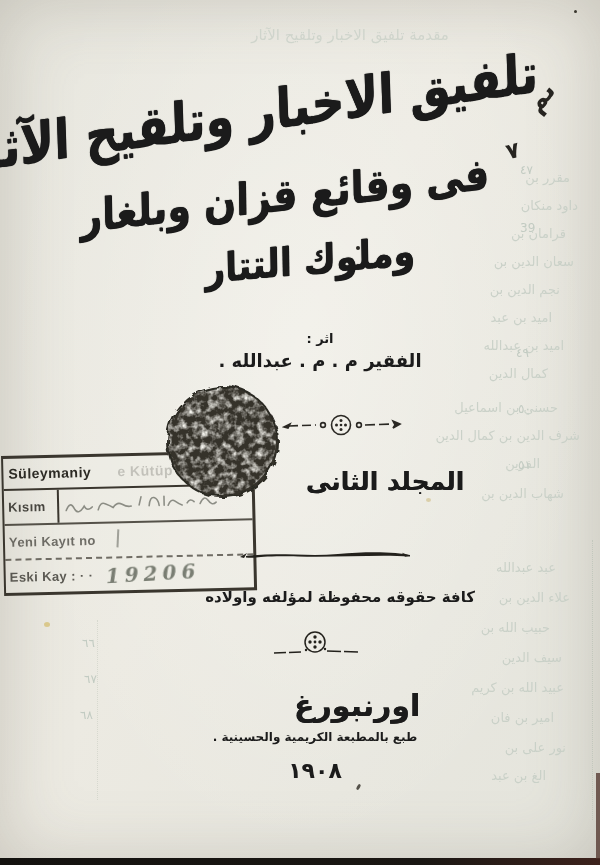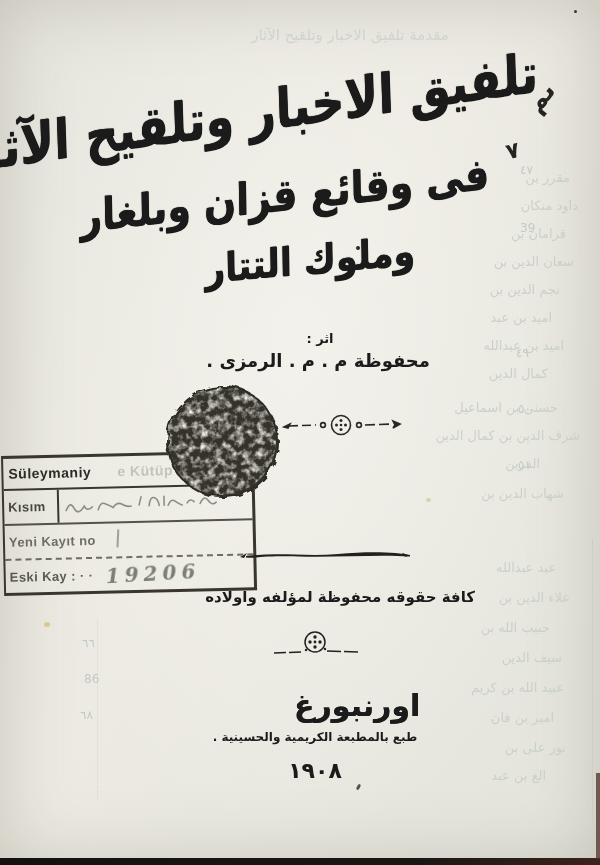--- a/index.html
+++ b/index.html
@@ -97,32 +97,32 @@
   <div class="abs bleed" style="right:46px;top:710px;">امير بن فان</div>
   <div class="abs bleed" style="right:34px;top:740px;">نور على بن</div>
   <div class="abs bleed" style="right:54px;top:768px;">الغ بن عبد</div>
 
   <div class="abs bleed-num" style="left:520px;top:163px;">٤٧</div>
   <div class="abs bleed-num" style="left:520px;top:221px;">39</div>
   <div class="abs bleed-num" style="left:516px;top:346px;">٤٩</div>
   <div class="abs bleed-num" style="left:518px;top:402px;">٥٠</div>
   <div class="abs bleed-num" style="left:518px;top:458px;">٥١</div>
   <div class="abs bleed-num" style="left:82px;top:636px;">٦٦</div>
-  <div class="abs bleed-num" style="left:84px;top:672px;">86</div>
+  <div class="abs bleed-num" style="left:84px;top:672px;">٦٧</div>
   <div class="abs bleed-num" style="left:80px;top:708px;">٦٨</div>
 
   <div class="abs bleed-rule" style="left:592px;top:540px;height:280px;width:0;"></div>
   <div class="abs bleed-rule" style="left:97px;top:620px;height:180px;width:0;opacity:.45;"></div>
 
   <div class="abs ar title-line title-l1" style="left:70px;top:78px;width:470px;text-align:center;">تلفيق الاخبار وتلقيح الآثار</div>
   <div class="abs ar title-line title-l2" style="left:140px;top:170px;width:350px;text-align:center;">فى وقائع قزان وبلغار</div>
   <div class="abs ar title-line title-l3" style="left:180px;top:240px;width:260px;text-align:center;">وملوك التتار</div>
 
   <div class="abs ar author-intro center" style="left:260px;top:331px;width:120px;">اثر :</div>
-  <div class="abs ar author-name center" style="left:210px;top:350px;width:220px;">محفوظة م . م . الرمزى .</div>
+  <div class="abs ar author-name center" style="left:210px;top:350px;width:220px;">الفقير م . م . عبدالله .</div>
 
   <svg class="abs" style="left:282px;top:412px;" width="120" height="28" viewBox="0 0 120 28">
     <g stroke="#2a2823" fill="none" stroke-width="1.6">
       <path d="M2 15 l6 -3 l-2 4 z" fill="#2a2823"></path>
       <line x1="7" y1="14" x2="34" y2="13" stroke-dasharray="9 4"></line>
       <circle cx="41" cy="13" r="2.4"></circle>
       <circle cx="59" cy="13" r="9.5"></circle>
       <g fill="#2a2823" stroke="none">
         <circle cx="59" cy="8.5" r="1.5"></circle>
           <circle cx="59" cy="17.5" r="1.5"></circle>
@@ -169,20 +169,21 @@
       <filter id="sealedge">
           <feTurbulence type="turbulence" baseFrequency="0.06" numOctaves="2" seed="3" result="t"></feTurbulence>
         <feDisplacementMap in="SourceGraphic" in2="t" scale="7"></feDisplacementMap>
         </filter>
     </defs>
     <circle cx="63" cy="60" r="55" fill="#34322b" filter="url(#sealedge)"></circle>
     <circle cx="63" cy="60" r="55" fill="#e7e6de" filter="url(#sealnoise)"></circle>
     <circle cx="63" cy="60" r="55" fill="none" stroke="#2c2a24" stroke-width="2" filter="url(#sealedge)"></circle>
   </svg>
 
+  <div class="abs ar volume center" style="left:295px;top:467px;width:180px;">المجلد الثانى</div>
 
   <svg class="abs" style="left:238px;top:548px;" width="175" height="14" viewBox="0 0 175 14">
     <path d="M2 9 l7 -4 l-3 5 z" fill="#23211c"></path>
     <path d="M8 8 C 40 4, 70 9, 100 6 S 160 4, 172 7 L 172 8.5 C 140 6.5, 100 9.5, 60 8.5 S 20 10.5, 8 9.5 Z" fill="#23211c"></path>
     <path d="M172 7.8 l-8 -3 l3 4 z" fill="#23211c"></path>
   </svg>
 
   <div class="abs ar rights center" style="left:230px;top:588px;width:245px;">كافة حقوقه محفوظة لمؤلفه واولاده</div>
 
   <svg class="abs" style="left:270px;top:628px;" width="95" height="32" viewBox="0 0 95 32">

